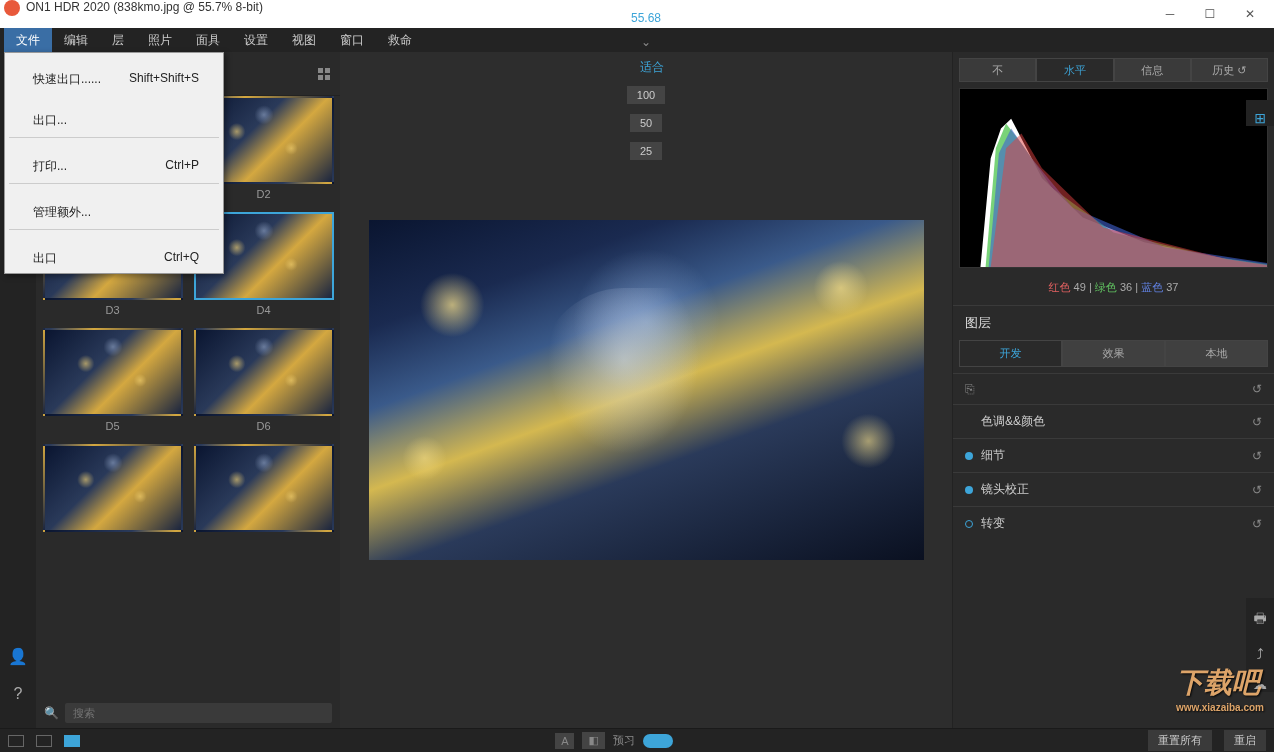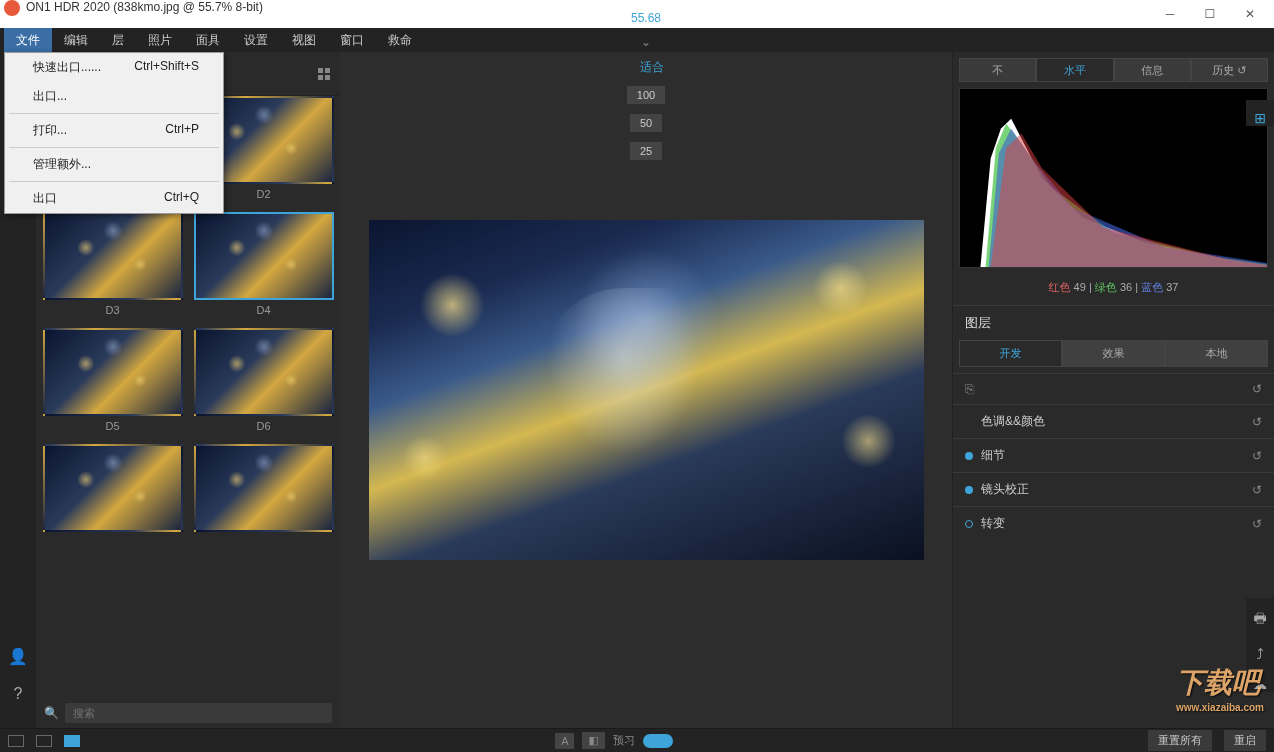--- a/index.html
+++ b/index.html
@@ -8,21 +8,21 @@
 .titlebar { height: 28px; background: #fff; display: flex; padding: 0 4px; color: #333; }
 .titlebar .app-icon { width: 16px; height: 16px; background: #e8593b; border-radius: 50%; margin-right: 6px; }
 .titlebar .title { flex: 1; font-size: 12px; }
 .titlebar .win-btn { width: 40px; height: 28px; display: flex; align-items: center; justify-content: center; color: #555; }
 
 .menubar { height: 24px; background: #232323; display: flex; align-items: center; padding: 0 4px; }
 .menubar .mitem { padding: 0 12px; height: 24px; line-height: 24px; color: #ccc; font-size: 12px; }
 .menubar .mitem.active { background: #3a6ea5; color: #fff; }
 
 .dropdown { position: absolute; left: 4px; top: 52px; width: 220px; background: #f0f0f0; border: 1px solid #999; z-index: 100; box-shadow: 2px 2px 6px rgba(0,0,0,0.4); }
-.dropdown .drow { display: flex; padding: 6px 24px 6px 28px; color: #222; font-size: 12px; }
+.dropdown .drow { display: flex; padding: 18px 24px 6px 28px; color: #222; font-size: 12px; }
 .dropdown .drow span:first-child { flex: 1; }
 .dropdown .dsep { height: 1px; background: #ccc; margin: 2px 4px; }
 
 .content { display: flex; height: calc(100% - 28px - 24px - 24px); }
 
 .toolstrip { width: 36px; background: #232323; display: flex; flex-direction: column; align-items: center; padding-top: 20px; gap: 18px; }
 .toolstrip .tool { width: 20px; height: 20px; color: #aaa; display:flex; align-items:center; justify-content:center; font-size:16px; }
 .toolstrip .tool.accent { color: #3da5d9; }
 
 .browser { width: 304px; background: #2a2a2a; display: flex; flex-direction: column; position: relative; }
@@ -100,21 +100,21 @@
     <div class="mitem">面具</div>
     <div class="mitem">设置</div>
     <div class="mitem">视图</div>
     <div class="mitem">窗口</div>
     <div class="mitem">救命</div>
   </div>
 
 <div class="dropdown" id="dropdown">
     <div class="drow">
       <span>快速出口......</span>
-      <span>Ctrl+Shift+S</span>
+      <span>Shift+Shift+S</span>
     </div>
     <div class="drow">
       <span>出口...</span>
       <span></span>
     </div>
     <div class="dsep"></div>
     <div class="drow">
       <span>打印...</span>
       <span>Ctrl+P</span>
     </div>

